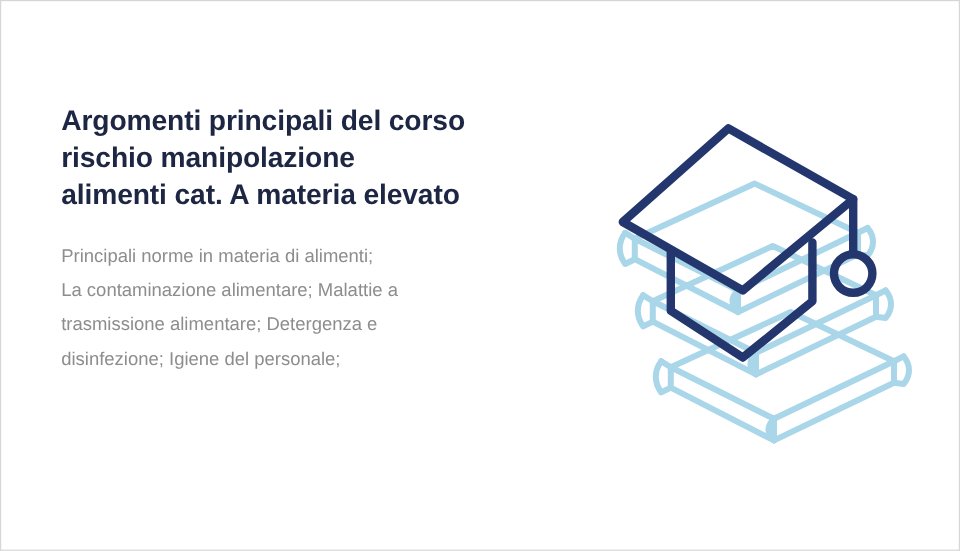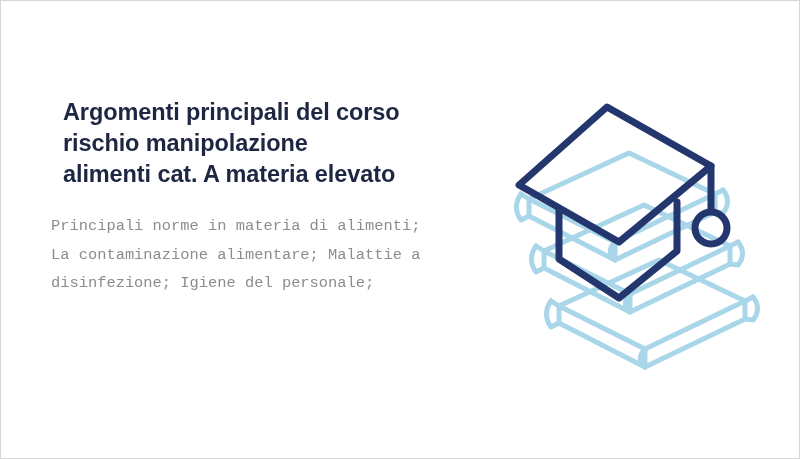--- a/index.html
+++ b/index.html
@@ -28,21 +28,21 @@
 
   
   .text-col {
     position: absolute;
     left: 50px;
     top: 84px;
     width: 420px;
   }
 
   .course-title {
-    margin: 12px;
+    margin: 0;
     padding: 0;
     font-family: "Liberation Sans", sans-serif;
     font-size: 23.5px;
     font-weight: bold;
     line-height: 31px;
     letter-spacing: -0.1px;
     color: #1d2642;
   }
   .course-title .tline {
     display: block;
@@ -54,21 +54,20 @@
     margin-top: 22px;
     font-family: "Liberation Sans", sans-serif;
     font-size: 15.4px;
     font-weight: normal;
     line-height: 28.5px;
     color: #8d8d8d;
   }
   .course-topics .bline {
     display: block;
     white-space: nowrap;
-    font-family: Liberation Mono, monospace;
   }
 
   
   .illustration {
     position: absolute;
     left: 488px;
     top: 78px;
     width: 300px;
     height: 300px;
   }
@@ -88,20 +87,21 @@
 
     <h1 class="course-title">
       <span class="tline">Argomenti principali del corso</span>
       <span class="tline">rischio manipolazione</span>
       <span class="tline">alimenti cat. A materia elevato</span>
     </h1>
 
     <p class="course-topics">
       <span class="bline">Principali norme in materia di alimenti;</span>
       <span class="bline">La contaminazione alimentare; Malattie a</span>
+      <span class="bline">trasmissione alimentare; Detergenza e</span>
       <span class="bline">disinfezione; Igiene del personale;</span>
     </p>
 
   </div>
 
   <div class="illustration">
     <svg viewBox="0 0 300 300" xmlns="http://www.w3.org/2000/svg">
 
       <g fill="none" stroke="#a9d6e9" stroke-width="5" stroke-linecap="round" stroke-linejoin="round">
 

